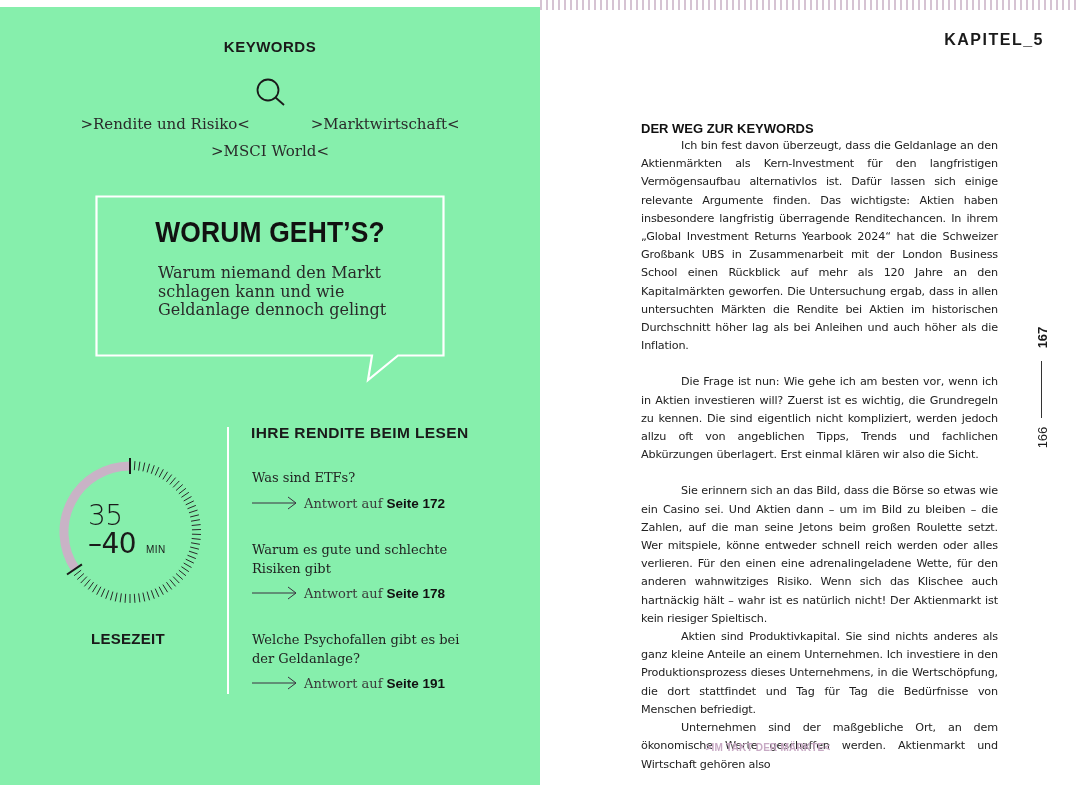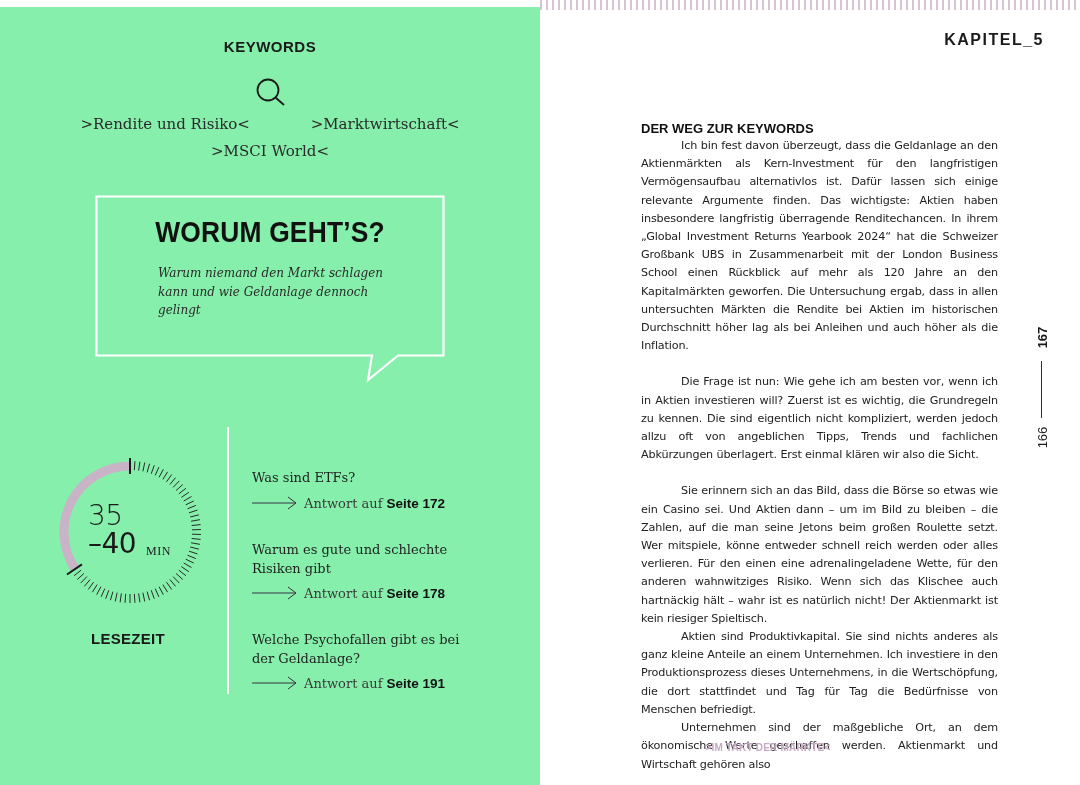--- a/index.html
+++ b/index.html
@@ -18,29 +18,29 @@
   .kw-line { position: absolute; left: 0; width: 540px; text-align: center;
     font-family: "DejaVu Serif", serif; font-size: 15px; color: #2a2a2a; }
   .kw-line span { margin: 0 28px; }
   .kw-line-1 { top: 108px; }
   .kw-line-2 { top: 135px; }
 
   .bubble { position: absolute; left: 0; top: 0; width: 540px; height: 400px; }
   .bubble-title { position: absolute; left: 96px; width: 348px; top: 208px; text-align: center;
     font-weight: bold; font-size: 30px; letter-spacing: 0.2px; color: #111; transform: scaleX(0.88); }
   .bubble-text { position: absolute; left: 158px; top: 257px; width: 250px;
-    font-family: "DejaVu Serif", serif; font-size: 12px; line-height: 18.5px; color: #2a2a2a; font-style: italic; }
+    font-family: "DejaVu Serif", serif; font-size: 16px; line-height: 18.5px; color: #2a2a2a; }
 
   .gauge { position: absolute; left: 50px; top: 445px; width: 160px; height: 160px; }
   .gauge-num1 { position: absolute; left: 88px; top: 492px; font-family: "DejaVu Sans", sans-serif;
     font-size: 28px; font-weight: 300; color: #1a1a1a; letter-spacing: -0.5px; }
   .gauge-num2 { position: absolute; left: 88px; top: 520px; font-family: "DejaVu Sans", sans-serif;
     font-size: 28px; color: #1a1a1a; letter-spacing: -0.5px; }
-  .gauge-unit { position: absolute; left: 146px; top: 537px; font-family: Liberation Serif, serif;
-    font-size: 12px; color: #1a1a1a; letter-spacing: 0.5px; }
+  .gauge-unit { position: absolute; left: 146px; top: 537px; font-family: Liberation Sans, sans-serif;
+    font-size: 10px; color: #1a1a1a; letter-spacing: 0.5px; }
   .lesezeit { position: absolute; left: 50px; width: 156px; top: 623px; text-align: center;
     font-weight: bold; font-size: 15px; letter-spacing: 0.3px; }
 
   .divider { position: absolute; left: 227px; top: 420px; width: 2px; height: 267px; background: #ffffff; }
 
   .rendite-heading { position: absolute; left: 251px; top: 417px; font-weight: bold; font-size: 15.5px; letter-spacing: 0.4px; }
   .question { position: absolute; left: 252px; font-family: "DejaVu Serif", serif; font-size: 13px; line-height: 18.5px; color: #1f1f1f; width: 220px; }
   .answer { position: absolute; left: 252px; display: flex; align-items: center; font-family: "DejaVu Serif", serif; font-size: 13px; color: #3a3a3a; }
   .answer svg { width: 46px; height: 16px; margin-right: 6px; }
   .answer b { font-family: "Liberation Sans", sans-serif; font-weight: bold; color: #111; font-size: 13.5px; margin-left: 4px; }
@@ -144,20 +144,21 @@
       <line x1="80" y1="22" x2="80" y2="6" stroke="#1a1a1a" stroke-width="2"></line>
       <line x1="31.915820791807583" y1="112.43318840130331" x2="16.993144485816835" y2="122.49866066377677" stroke="#1a1a1a" stroke-width="2"></line>
     </svg>
   <div class="gauge-num1">35</div>
   <div class="gauge-num2">–40</div>
   <div class="gauge-unit">MIN</div>
   <div class="lesezeit">LESEZEIT</div>
 
   <div class="divider"></div>
 
+  <div class="rendite-heading">IHRE RENDITE BEIM LESEN</div>
 
   <div class="question" style="top:462px">Was sind ETFs?</div>
   <div class="answer" style="top:488px">
     <svg viewBox="0 0 46 16">
         <path d="M0 8 H44 M36 2 L44 8 L36 14" fill="none" stroke="#3a3040" stroke-width="1"></path>
       </svg>
     <span>Antwort auf</span>
     <b>Seite 172</b>
   </div>
 

